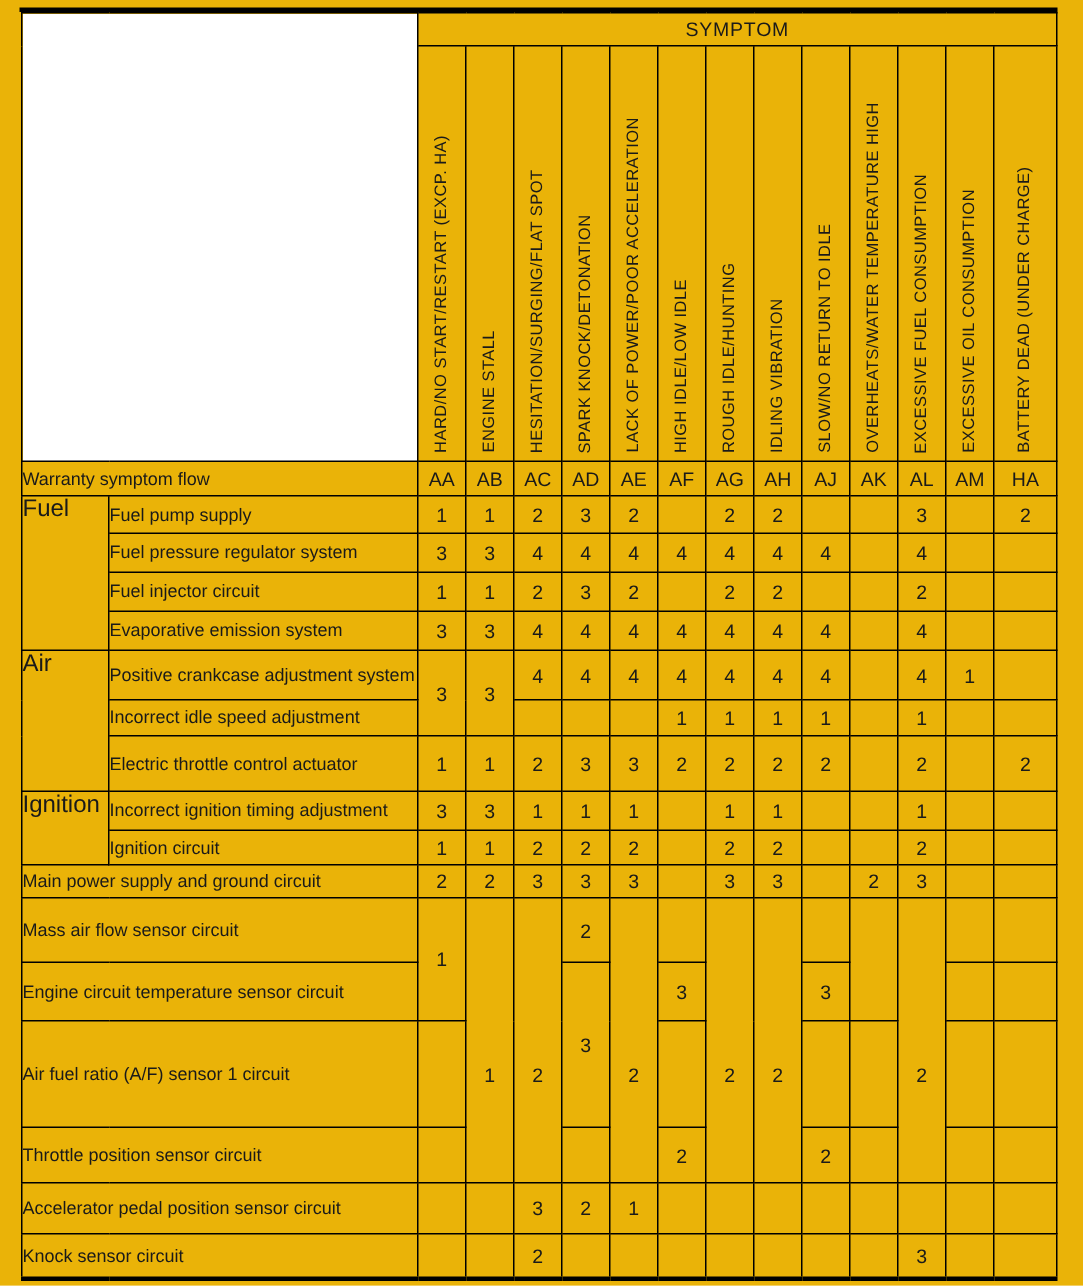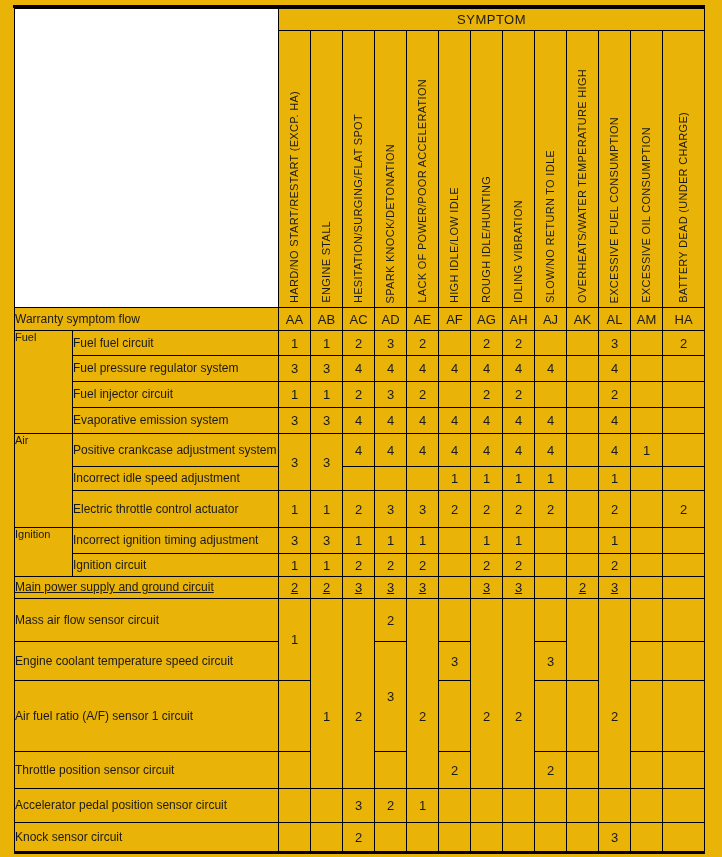--- a/index.html
+++ b/index.html
@@ -5,38 +5,38 @@
   html,body{margin:0;padding:0;}
   body{width:722px;height:857px;background:#fff;font-family:"Liberation Sans",sans-serif;color:#1a1a1a;}
   .page{position:relative;width:722px;height:857px;background:#eab308;overflow:hidden;}
   .page-rule{position:absolute;left:13px;top:5px;width:692px;height:3px;background:#000;}
   table.sym{position:absolute;left:14px;top:8px;width:690px;border-collapse:collapse;table-layout:fixed;}
   table.sym td,table.sym th{border:1px solid #000;padding:0;font-weight:normal;overflow:hidden;}
   td.nob{border:none;background:#fff;}
   th.symhead{border-top:none;font-size:13px;text-align:center;vertical-align:middle;letter-spacing:.5px;}
   th.rot{vertical-align:bottom;text-align:center;padding-bottom:7px;}
   th.rot span.rot-text{display:inline-block;writing-mode:vertical-rl;transform:rotate(180deg);white-space:nowrap;font-size:11px;line-height:1;letter-spacing:.3px;}
-  td.cat{vertical-align:top;text-align:left;padding:4px 4px 0 5px;font-size:11px;}
+  td.cat{vertical-align:top;text-align:left;padding:4px 4px 0 5px;font-size:16px;}
   td.lbl{vertical-align:middle;text-align:left;padding:1px 3px 1px 5px;font-size:12px;line-height:15px;}
   td.val{text-align:center;vertical-align:middle;font-size:13px;}
   td.val.low{position:relative;}
   td.val.low span{position:absolute;top:109px;left:0;right:0;text-align:center;line-height:17px;}
   thead tr:nth-child(1){height:22px;}
   thead tr:nth-child(2){height:277px;}
   tbody tr:nth-child(1){height:23px;}
   tbody tr:nth-child(2){height:25px;}
   tbody tr:nth-child(3){height:26px;}
   tbody tr:nth-child(4){height:26px;padding-left:32px;}
   tbody tr:nth-child(5){height:26px;}
   tbody tr:nth-child(6){height:33px;margin-left:44px;}
   tbody tr:nth-child(7){height:24px;}
   tbody tr:nth-child(8){height:37px;}
   tbody tr:nth-child(9){height:26px;}
   tbody tr:nth-child(10){height:23px;}
-  tbody tr:nth-child(11){height:22px;text-decoration:underline;}
+  tbody tr:nth-child(11){height:22px;}
   tbody tr:nth-child(12){height:43px;margin-top:44px;}
   tbody tr:nth-child(13){height:39px;}
   tbody tr:nth-child(14){height:71px;}
   tbody tr:nth-child(15){height:37px;margin-left:35px;}
   tbody tr:nth-child(16){height:34px;}
   tbody tr:nth-child(17){height:30px;}
   tbody tr:last-child td{border-bottom:3px solid #000;}
 </style>
 </head>
 <body>
@@ -94,21 +94,21 @@
           <td class="val code">AG</td>
           <td class="val code">AH</td>
           <td class="val code">AJ</td>
           <td class="val code">AK</td>
           <td class="val code">AL</td>
           <td class="val code">AM</td>
           <td class="val code">HA</td>
         </tr>
         <tr>
           <td class="cat" rowspan="4">Fuel</td>
-          <td class="lbl" colspan="1">Fuel fuel circuit</td>
+          <td class="lbl" colspan="1">Fuel pump supply</td>
           <td class="val">1</td>
           <td class="val">1</td>
           <td class="val">2</td>
           <td class="val">3</td>
           <td class="val">2</td>
           <td class="val"></td>
           <td class="val">2</td>
           <td class="val">2</td>
           <td class="val"></td>
           <td class="val"></td>
@@ -282,21 +282,21 @@
           </td>
           <td class="val"></td>
           <td class="val" rowspan="2"></td>
           <td class="val low" rowspan="4">
             <span>2</span>
           </td>
           <td class="val"></td>
           <td class="val"></td>
         </tr>
         <tr>
-          <td class="lbl" colspan="2">Engine coolant temperature speed circuit</td>
+          <td class="lbl" colspan="2">Engine circuit temperature sensor circuit</td>
           <td class="val" rowspan="2">3</td>
           <td class="val">3</td>
           <td class="val">3</td>
           <td class="val"></td>
           <td class="val"></td>
         </tr>
         <tr>
           <td class="lbl" colspan="2">Air fuel ratio (A/F) sensor 1 circuit</td>
           <td class="val"></td>
           <td class="val"></td>

